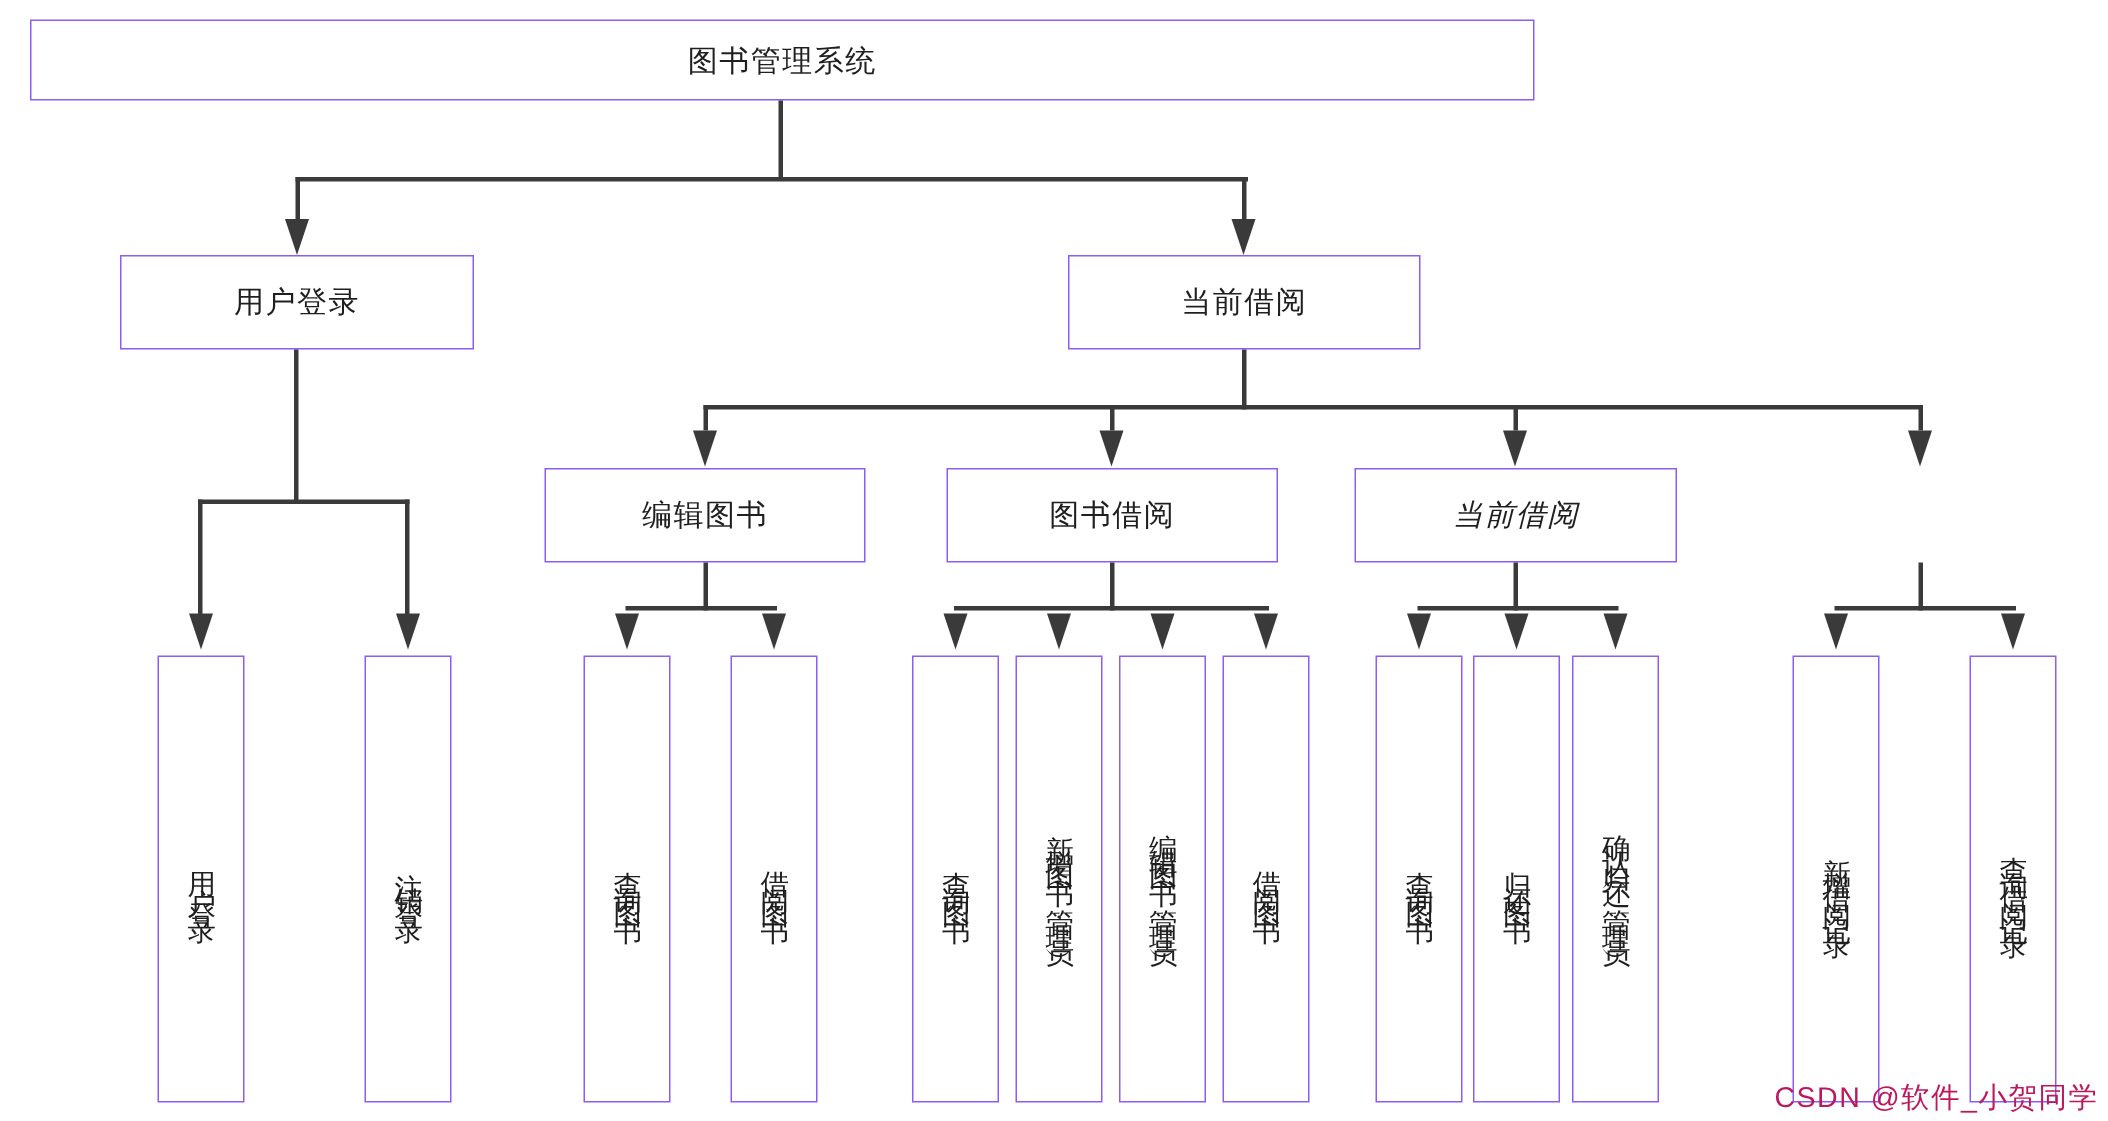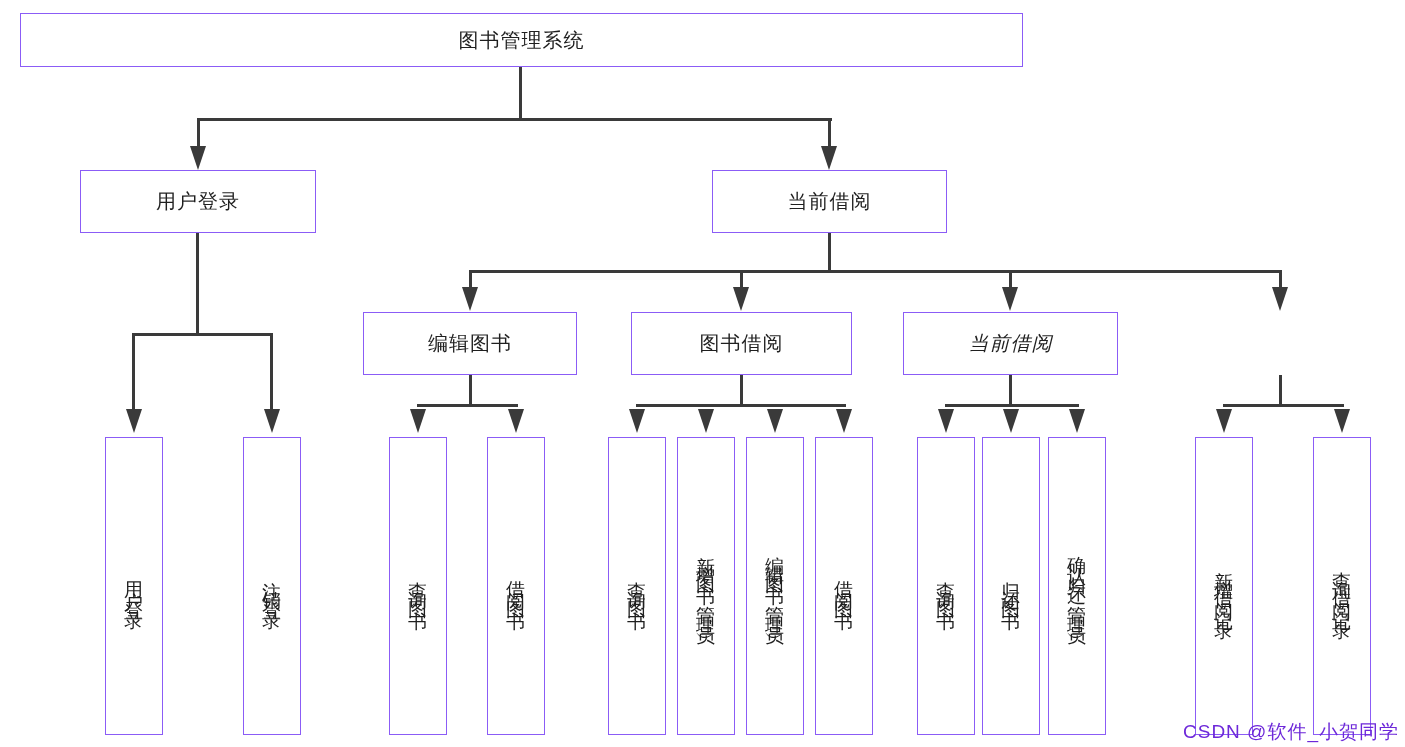--- a/index.html
+++ b/index.html
@@ -29,21 +29,21 @@
   .vline{position:absolute;width:3px;background:#3a3a3a;}
   .hline{position:absolute;height:3px;background:#3a3a3a;}
   .arrow{
     position:absolute;width:0;height:0;
     border-left:8px solid transparent;
     border-right:8px solid transparent;
     border-top:24px solid #3a3a3a;
   }
   .watermark{
     position:absolute;left:1183px;top:719px;
-    font-size:19px;color:#6d28d9;letter-spacing:1px;
+    font-size:19px;color:#be185d;letter-spacing:1px;
     white-space:nowrap;z-index:5;
   }
 </style>
 </head>
 <body>
 
 <div id="canvas">
 
   <div class="box" style="left:20px;top:13px;width:1003px;height:54px;">
     <span class="h-label">图书管理系统</span>

